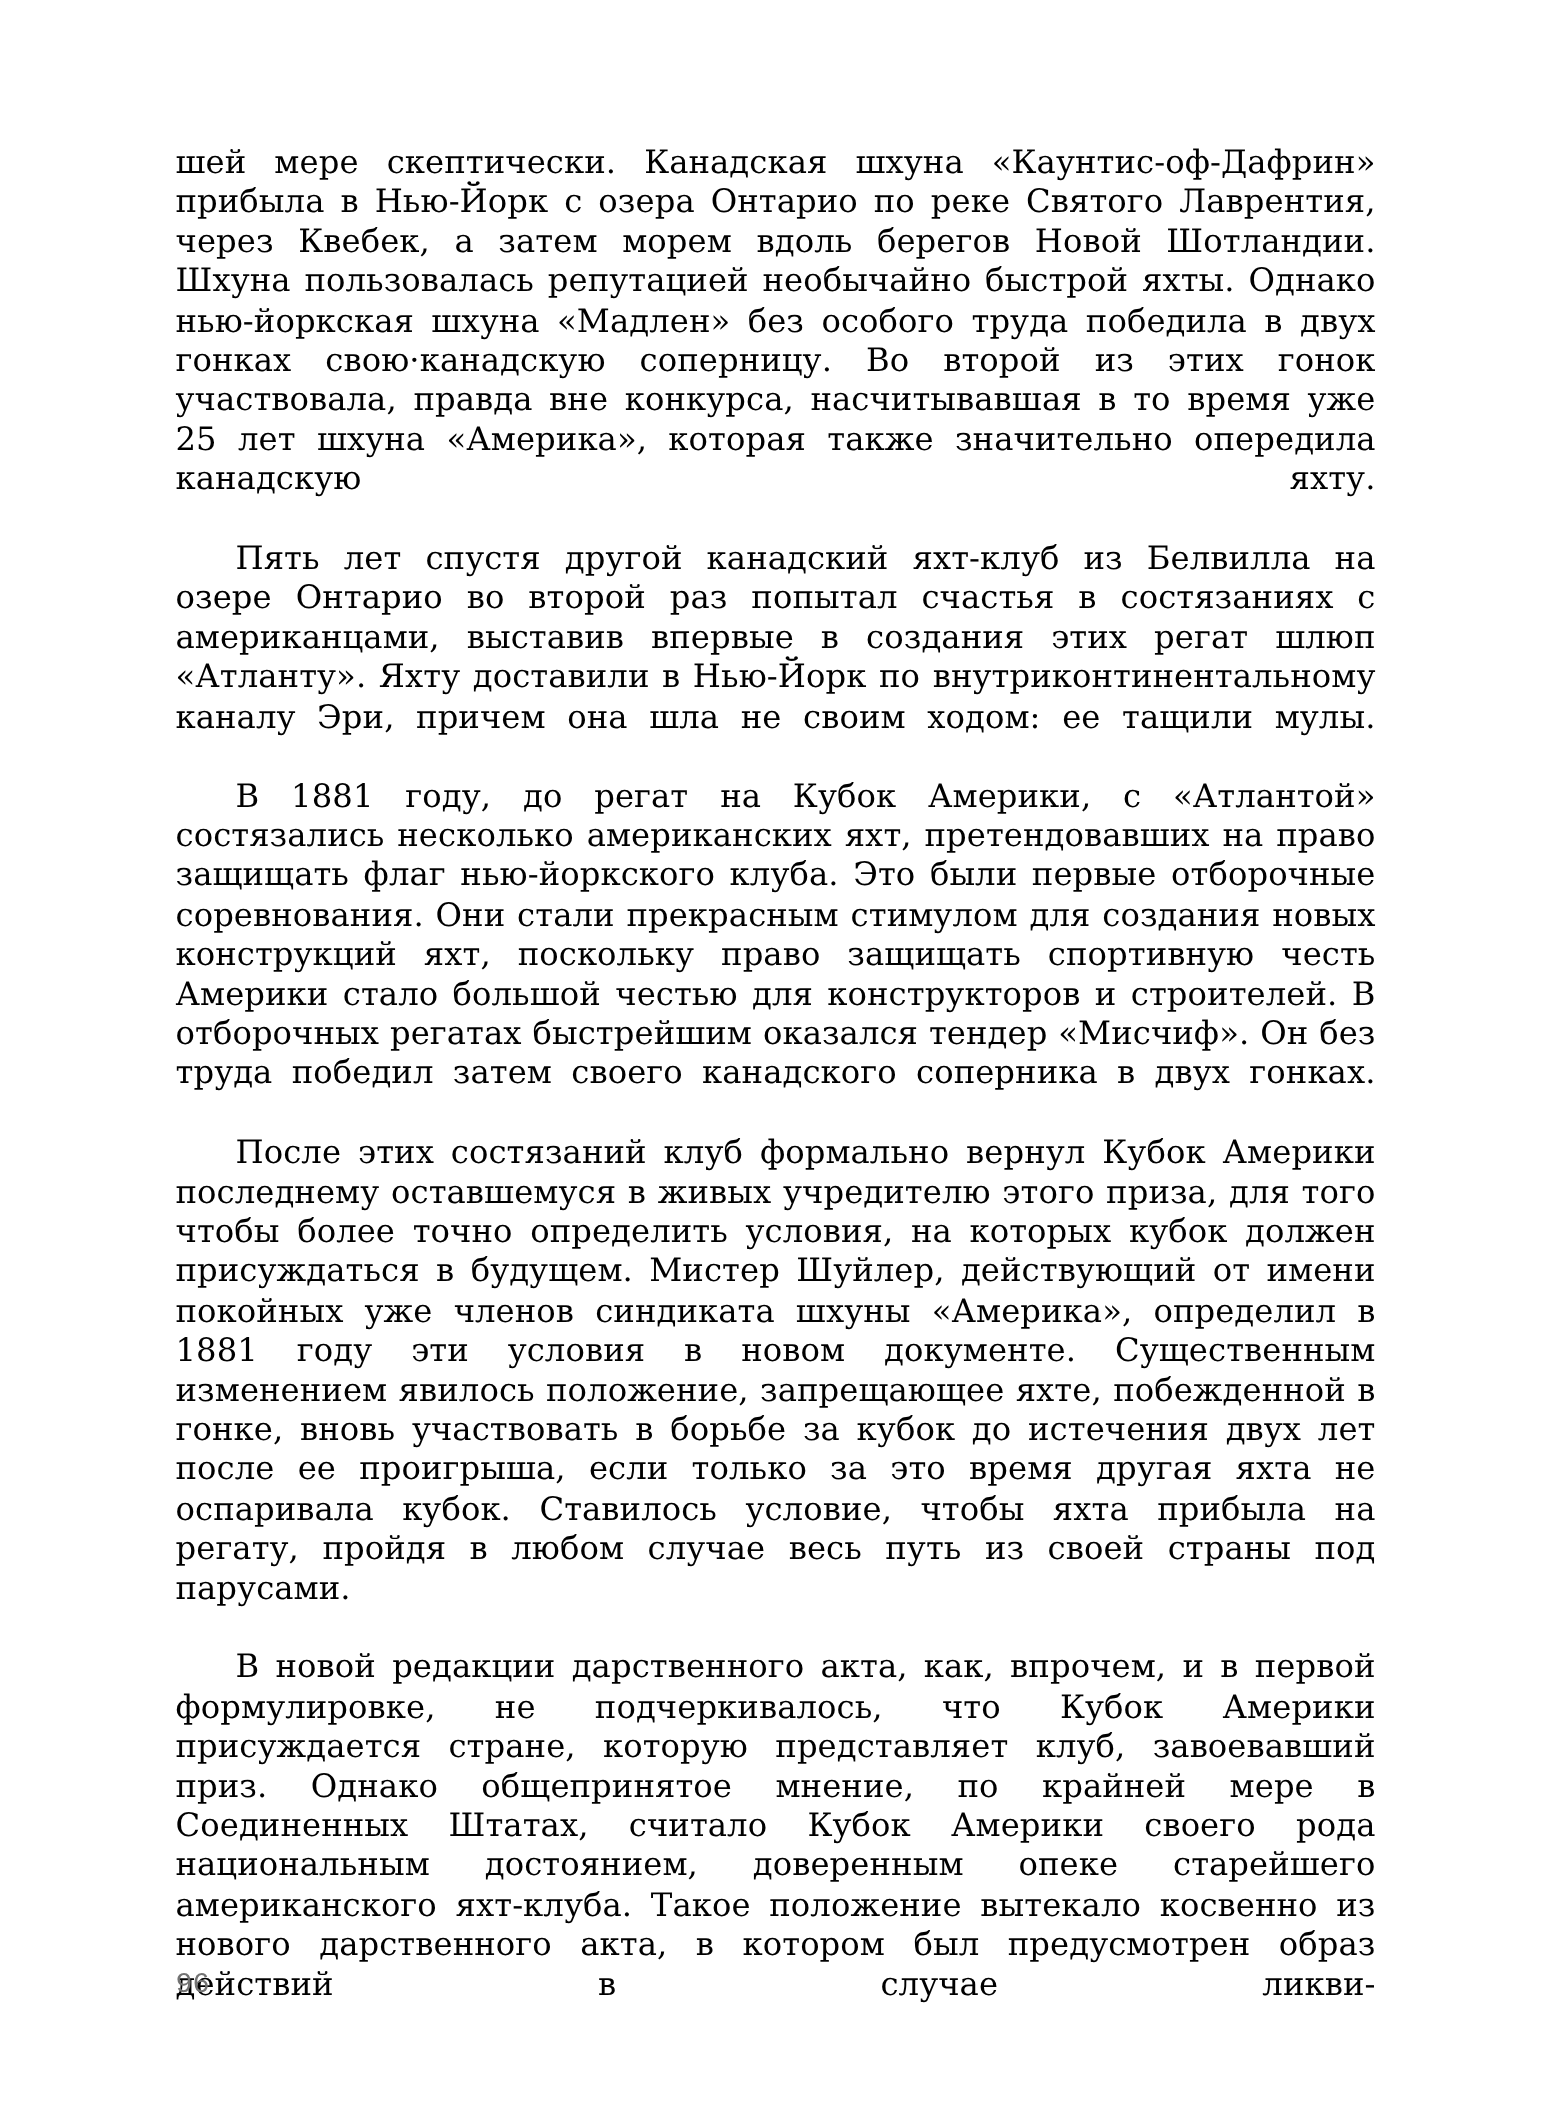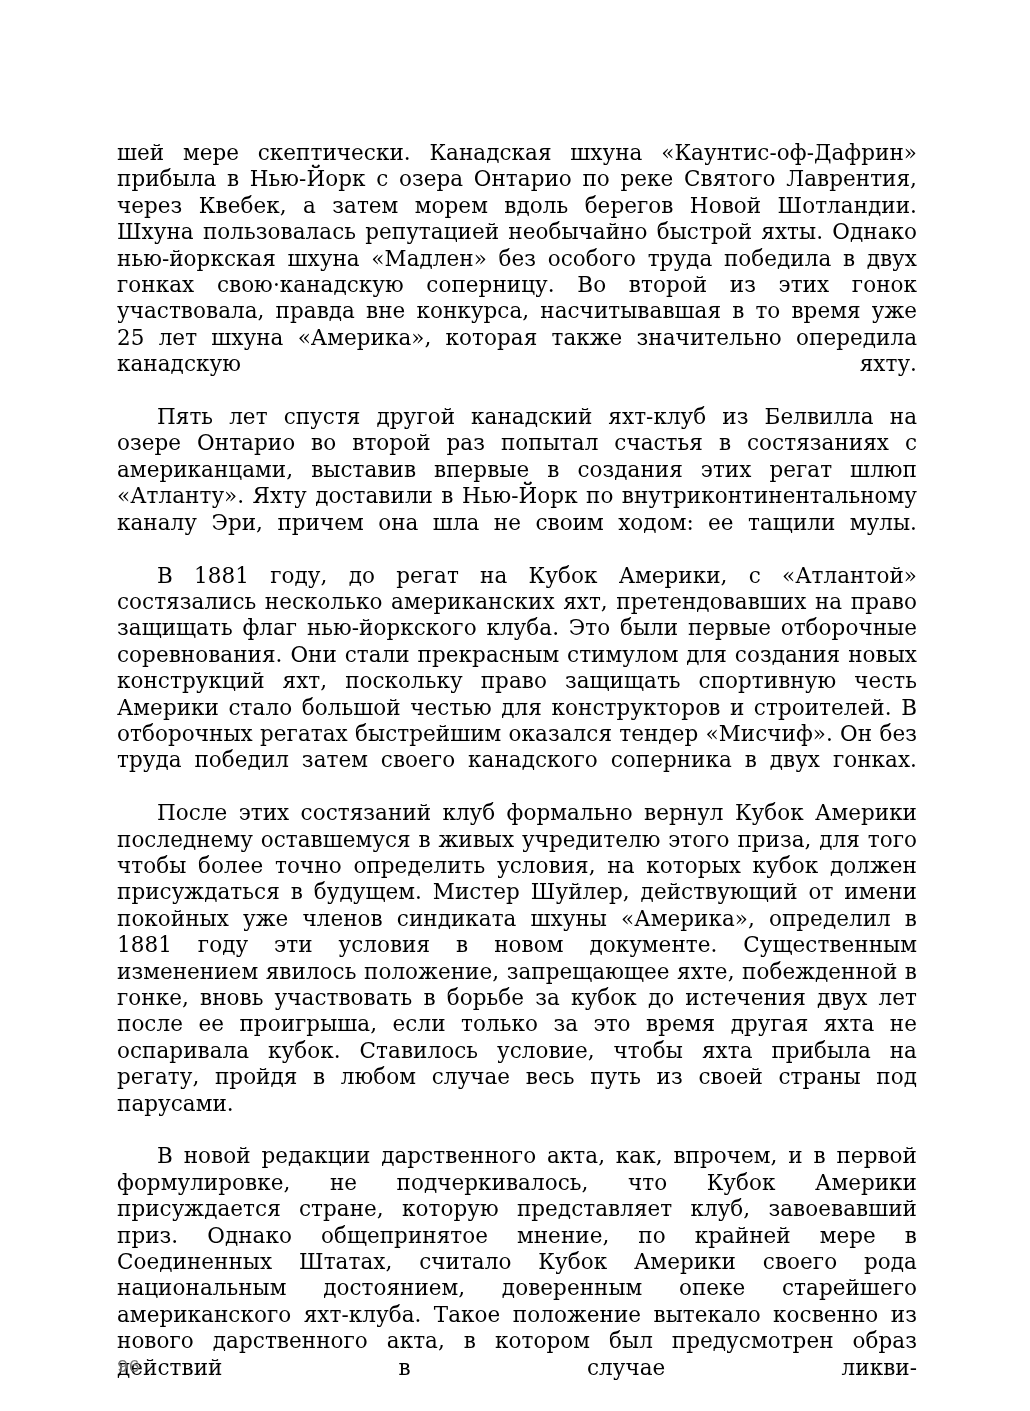--- a/index.html
+++ b/index.html
@@ -16,21 +16,20 @@
     color: #000000;
   }
 
   .page {
     position: absolute;
     left: 0;
     top: 0;
     width: 1030px;
     height: 1243px;
     background: #ffffff;
-    margin-top: 44px;
   }
 
   .text-block {
     position: absolute;
     left: 117px;
     top: 96px;
     width: 800px;
   }
 
   .para {

